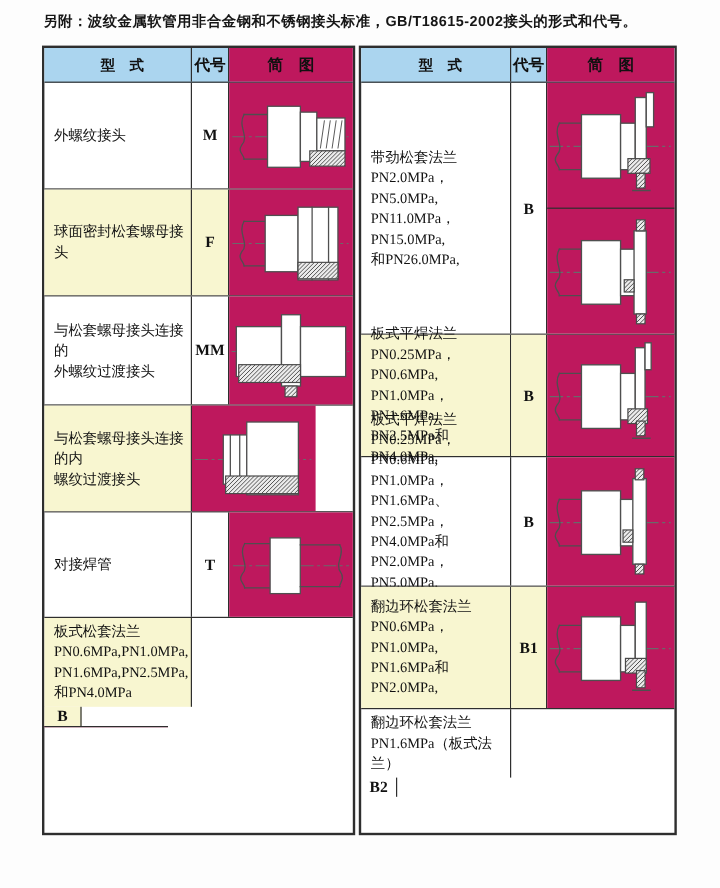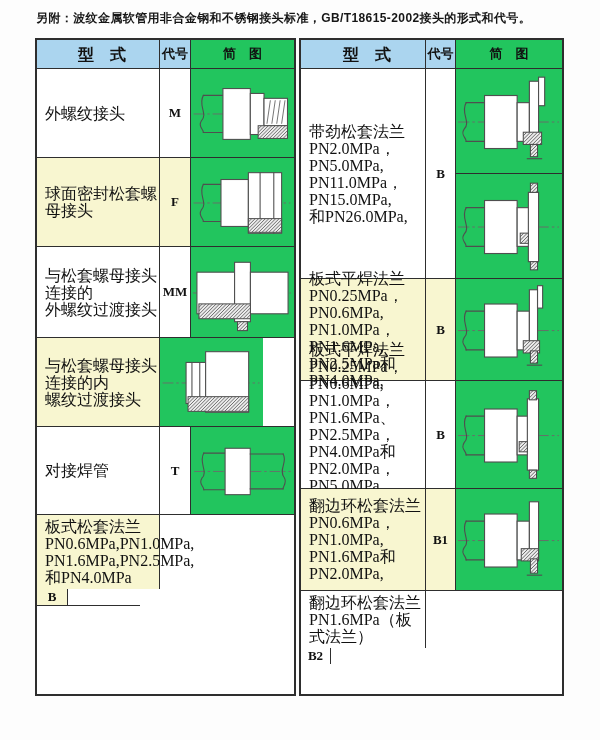--- a/index.html
+++ b/index.html
@@ -39,31 +39,31 @@
   .lt .type{width:123px;}
   .lt .code{width:31px;}
   .lt .diagram{width:103px;}
   .rt .type{width:125px;}
   .rt .code{width:30px;}
   .rt .diagram{width:106px;}
   .cell.type{
     display:flex;align-items:center;
     padding:3px 0 3px 8px;
     font-family:"Liberation Serif",serif;
-    font-size:16px;line-height:17px;
+    font-size:12px;line-height:17px;
     white-space:pre-line;
     color:#111;
   }
   .cell.code{
     display:flex;align-items:center;justify-content:center;
     font-family:"Liberation Serif",serif;
     font-size:13px;font-weight:700;color:#111;
   }
   .cell.hl{background:var(--highlight-bg,#f8f6d0);}
-  .cell.diagram{display:flex;flex-direction:column;background:#22c55e;}
+  .cell.diagram{display:flex;flex-direction:column;background:#be185d;}
   .sub{flex:1;position:relative;overflow:hidden;}
   .sub + .sub{border-top:1px solid var(--border,#2e2e2e);}
   .sub svg{position:absolute;inset:0;width:100%;height:100%;display:block;}
 </style>
 </head>
 <body>
 
 <div class="page-title">另附：波纹金属软管用非合金钢和不锈钢接头标准，GB/T18615-2002接头的形式和代号。</div>
 
 <div class="tables">

